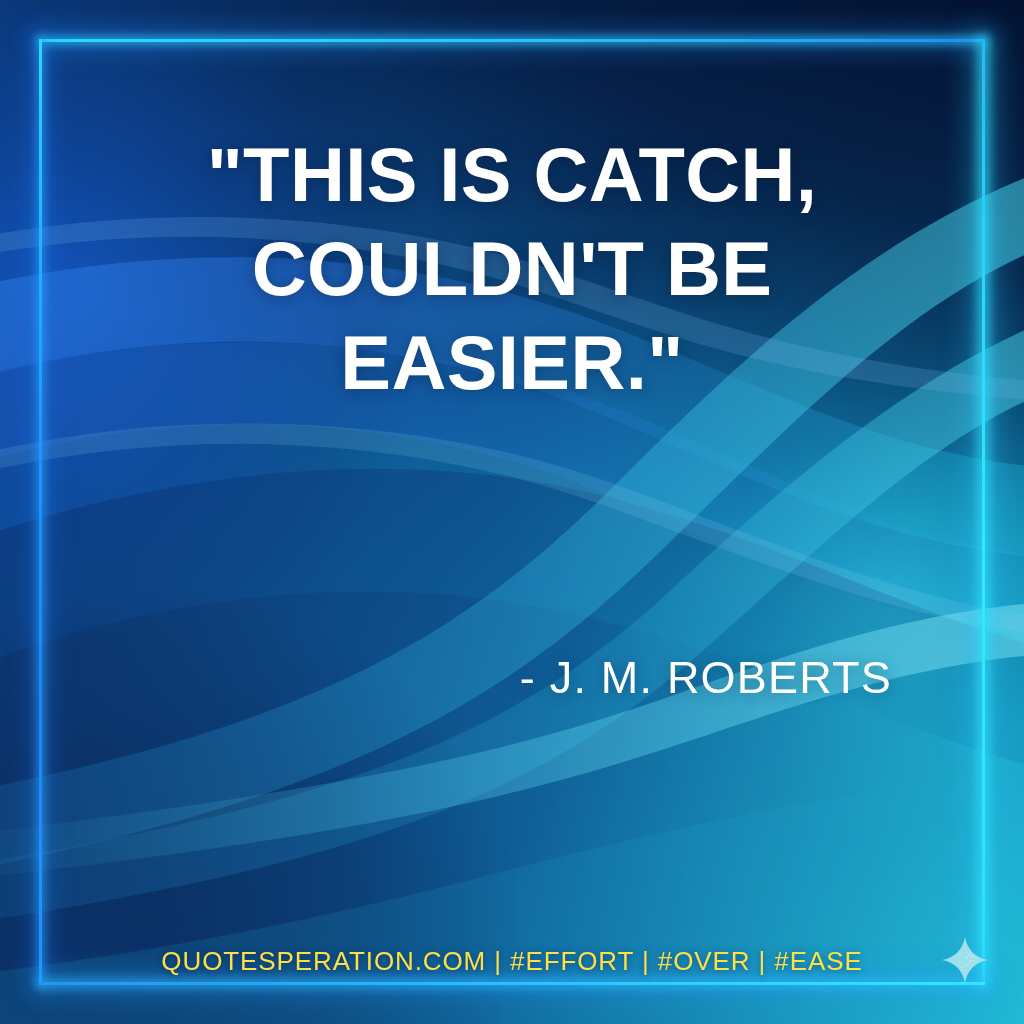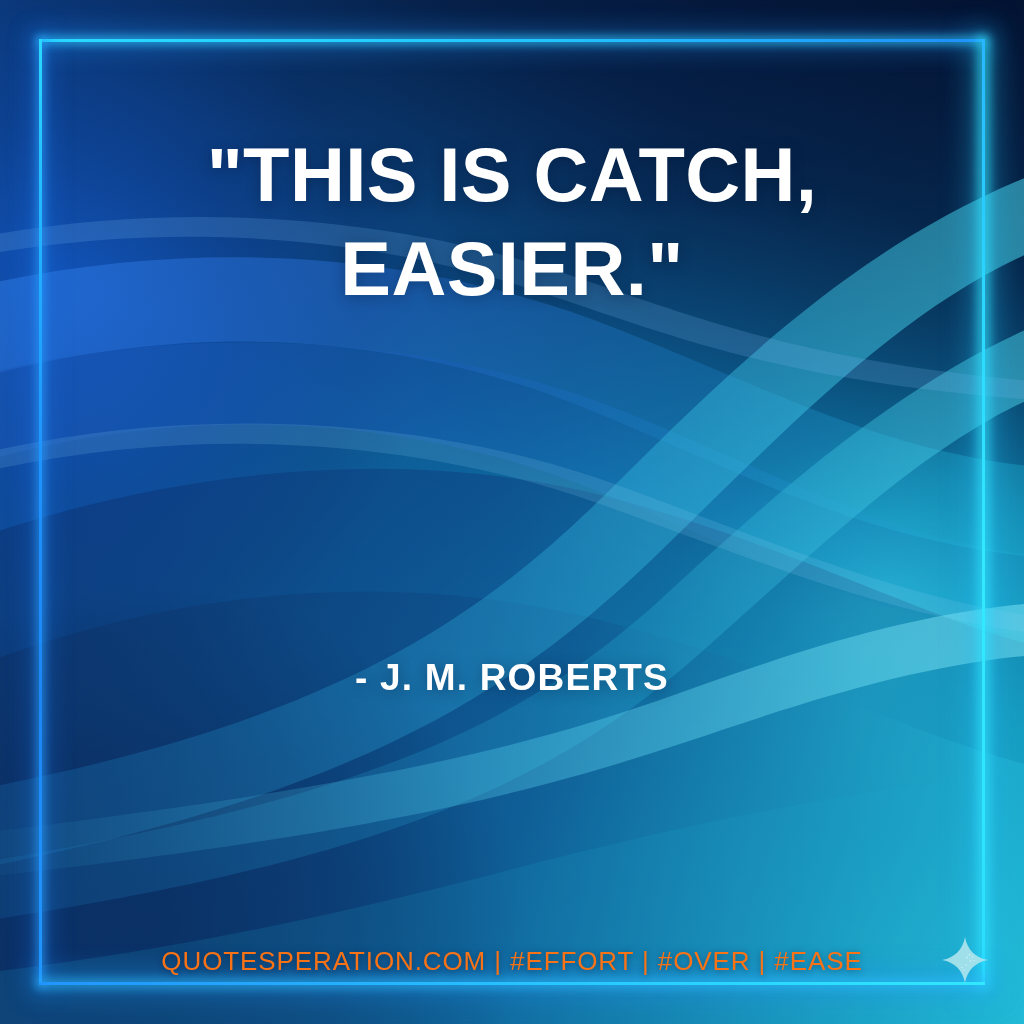--- a/index.html
+++ b/index.html
@@ -131,36 +131,36 @@
     letter-spacing: 0.4px;
     white-space: nowrap;
     text-shadow: 0 2px 14px rgba(0,20,50,0.35);
   }
   .attribution {
     position: absolute;
     left: 50%;
     transform: translateX(-50%);
     top: 650px;
     width: 760px;
-    text-align: center;
+    text-align: right;
     color: #ffffff;
-    font-weight: 700;
-    font-size: 37px;
+    font-weight: 400;
+    font-size: 45px;
     line-height: 56px;
     letter-spacing: 1.2px;
     white-space: nowrap;
     text-shadow: 0 2px 14px rgba(0,20,50,0.35);
   }
   .footer {
     position: absolute;
     left: 0;
     right: 0;
     top: 944px;
     text-align: center;
-    color: #f97316;
+    color: #fde047;
     font-size: 26px;
     line-height: 34px;
     font-weight: 300;
     letter-spacing: 0.9px;
     white-space: nowrap;
     text-shadow: 0 1px 6px rgba(0,25,55,0.5);
   }
   .sparkle {
     position: absolute;
     left: 941px;
@@ -251,20 +251,21 @@
     <div class="frame-line fr-top"></div>
     <div class="frame-line fr-left"></div>
     <div class="frame-line fr-right"></div>
     <div class="frame-line fr-bottom"></div>
   </div>
 
   <div class="content">
 
     <div class="quote-block">
       <span class="quote-line">"THIS IS CATCH,</span>
+      <span class="quote-line">COULDN'T BE</span>
       <span class="quote-line">EASIER."</span>
     </div>
 
     <div class="attribution">- J. M. ROBERTS</div>
 
     <div class="footer">QUOTESPERATION.COM | #EFFORT | #OVER | #EASE</div>
 
     <svg class="sparkle" viewBox="0 0 48 48">
       <path d="M24 1 C26.2 13.6 34.4 21.8 47 24 C34.4 26.2 26.2 34.4 24 47 C21.8 34.4 13.6 26.2 1 24 C13.6 21.8 21.8 13.6 24 1 Z" fill="#a9e3ec" opacity="0.93"></path>
       <circle cx="28.5" cy="18.5" r="0.85" fill="#d9f4f9" opacity="0.9"></circle>

